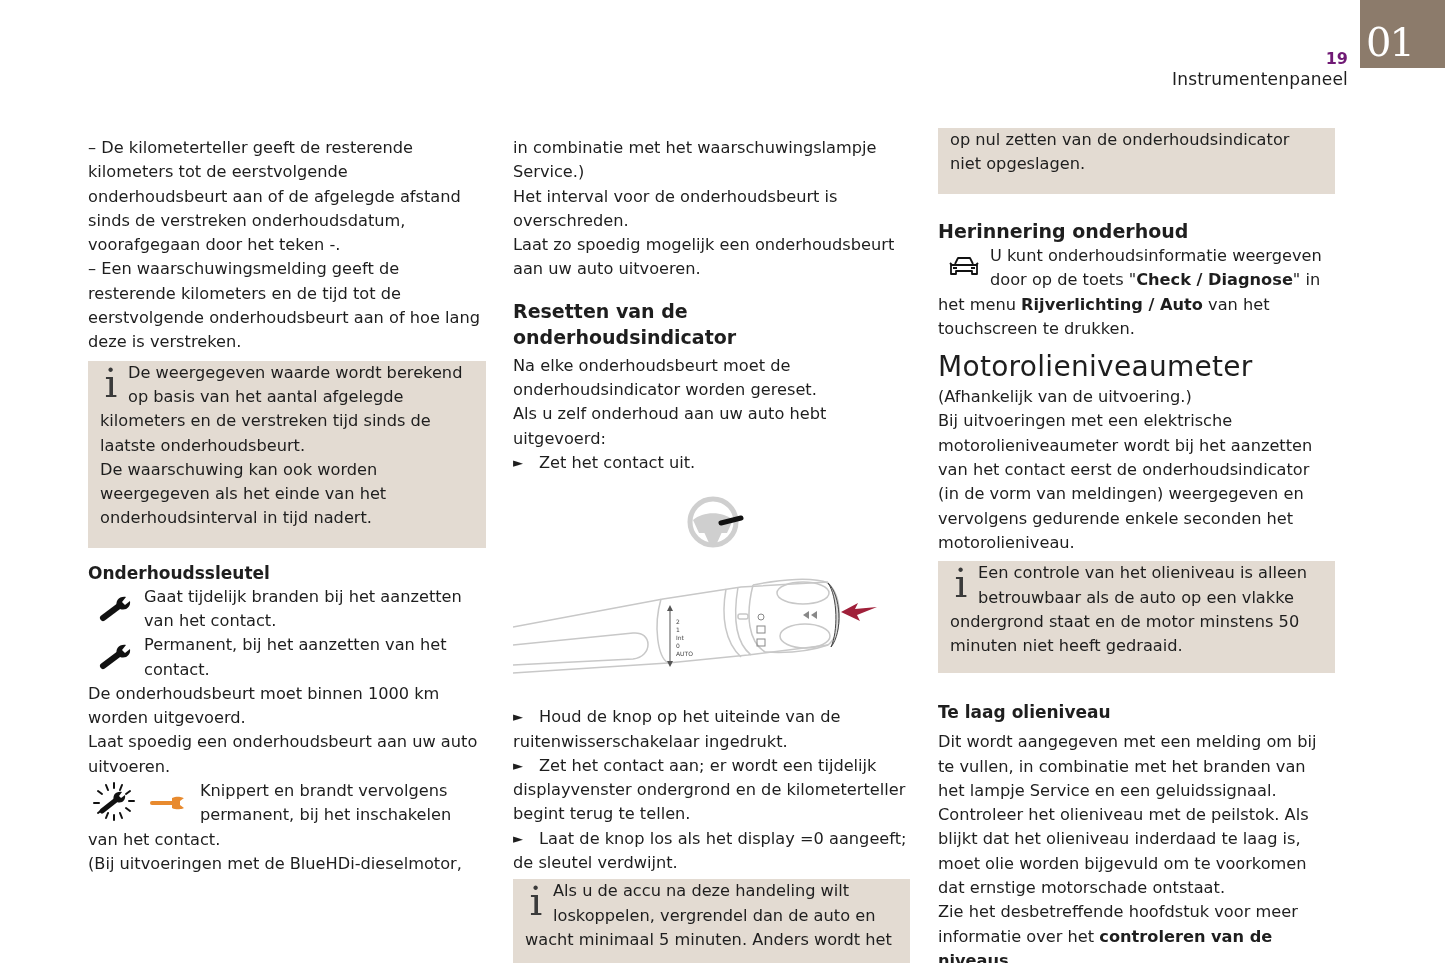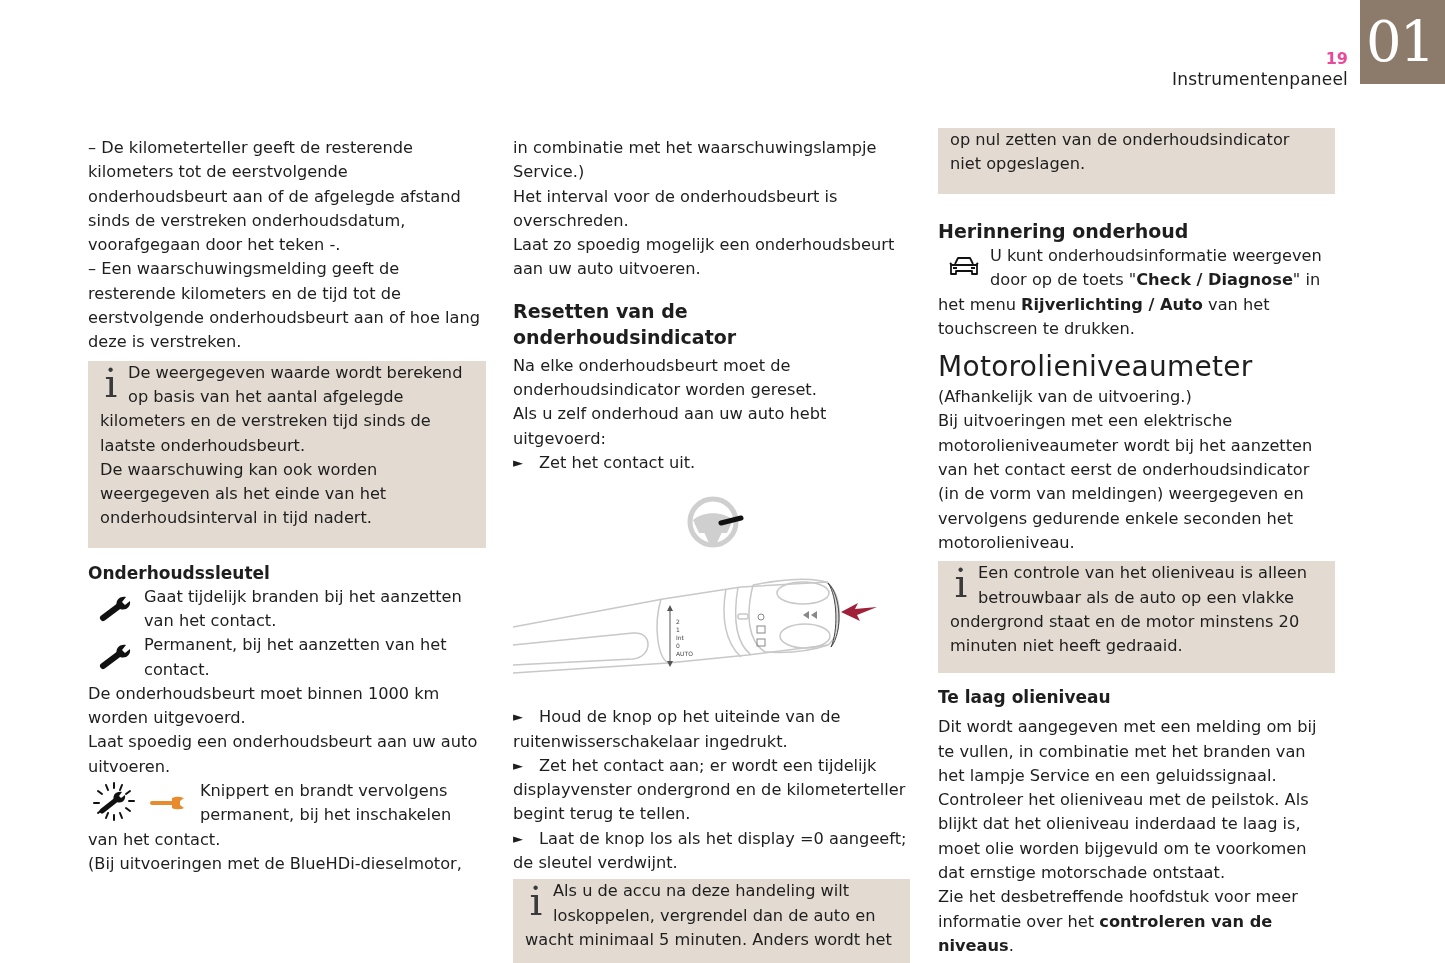--- a/index.html
+++ b/index.html
@@ -1,23 +1,23 @@
 <!DOCTYPE html>
 <html><head>
   <meta charset="utf-8">
   <style>
     * { margin: 0; padding: 0; box-sizing: border-box; }
     html, body { width: 1445px; height: 963px; background: #ffffff; overflow: hidden; }
     body { position: relative; font-family: "DejaVu Sans", "Liberation Sans", sans-serif; color: #1e1e1e; }
 
     .header-meta { position: absolute; right: 97px; top: 49px; text-align: right; }
-    .page-number { font-size: 16px; font-weight: bold; line-height: 20px; color: #ec4899; }
+    .page-number { font-size: 16px; font-weight: bold; line-height: 20px; color: #701a75; }
     .section-name { font-size: 17px; line-height: 20px; color: #1e1e1e; letter-spacing: 0.2px; }
-    .chapter-tab { position: absolute; left: 1360px; top: 0; width: 85px; height: 84px; background: #8c7b6b;
-      color: #ffffff; font-family: "DejaVu Serif", "Liberation Serif", serif; font-size: 56px; line-height: 84px;
+    .chapter-tab { position: absolute; left: 1360px; top: 0; width: 85px; height: 68px; background: #8c7b6b;
+      color: #ffffff; font-family: "DejaVu Serif", "Liberation Serif", serif; font-size: 40px; line-height: 84px;
       text-align: left; padding-left: 6px; letter-spacing: -2px; }
 
     .col { position: absolute; top: 136px; width: 400px; font-size: 16.2px; line-height: 24.3px; }
     .col-1 { left: 88px; width: 398px; }
     .col-2 { left: 513px; width: 397px; }
     .col-3 { left: 938px; width: 397px; }
 
     p { margin: 0; }
     .heading { font-weight: bold; font-size: 17px; line-height: 24px; }
     .heading-lg { font-weight: bold; font-size: 19px; line-height: 26px; }
@@ -187,20 +187,20 @@
     </span>
     <p><span>U kunt onderhoudsinformatie weergeven door op de toets "</span><b>Check / Diagnose</b><span>" in het menu </span><b>Rijverlichting / Auto</b><span> van het touchscreen te drukken.</span></p>
   </div>
 
   <p class="heading-xl" style="margin-top: 8px;">Motorolieniveaumeter</p>
   <p>(Afhankelijk van de uitvoering.)</p>
   <p>Bij uitvoeringen met een elektrische motorolieniveaumeter wordt bij het aanzetten van het contact eerst de onderhoudsindicator (in de vorm van meldingen) weergegeven en vervolgens gedurende enkele seconden het motorolieniveau.</p>
 
   <div class="info-box" style="margin-top: 6px; height: 112px;">
     <span class="info-i">i</span>
-    <p>Een controle van het olieniveau is alleen betrouwbaar als de auto op een vlakke ondergrond staat en de motor minstens 20 minuten niet heeft gedraaid.</p>
-  </div>
-
-  <p class="heading" style="margin-top: 12px;">Te laag olieniveau</p>
+    <p>Een controle van het olieniveau is alleen betrouwbaar als de auto op een vlakke ondergrond staat en de motor minstens 50 minuten niet heeft gedraaid.</p>
+  </div>
+
+  <p class="heading" style="margin-top: 27px;">Te laag olieniveau</p>
   <p style="margin-top: 6px;">Dit wordt aangegeven met een melding om bij te vullen, in combinatie met het branden van het lampje Service en een geluidssignaal.</p>
   <p>Controleer het olieniveau met de peilstok. Als blijkt dat het olieniveau inderdaad te laag is, moet olie worden bijgevuld om te voorkomen dat ernstige motorschade ontstaat.</p>
   <p><span>Zie het desbetreffende hoofdstuk voor meer informatie over het </span><b>controleren van de niveaus</b><span>.</span></p>
 </div>
 
 </body></html>

